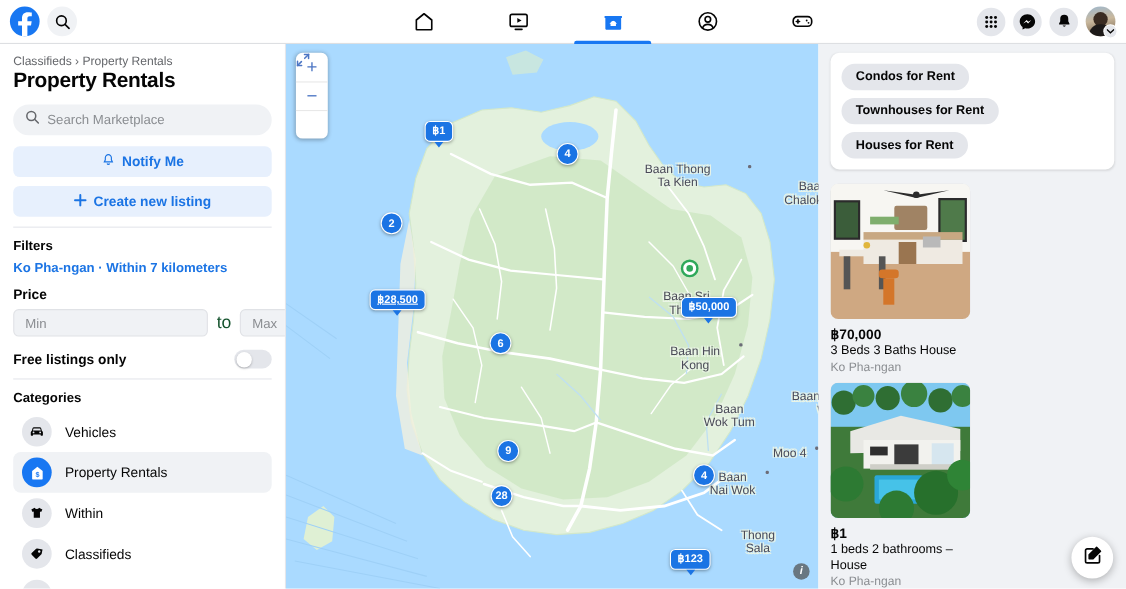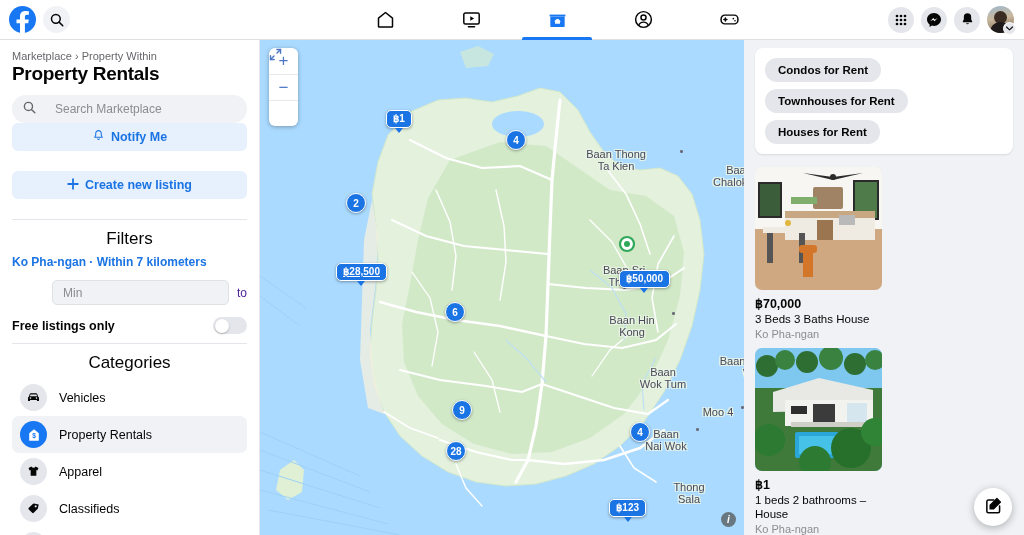--- a/index.html
+++ b/index.html
@@ -79,50 +79,50 @@
     width: 260px; height: 495px;
     background: #ffffff;
     border-right: 1px solid #e4e6eb;
     padding: 10px 12px 0 12px;
     overflow: hidden;
   }
   .breadcrumb { font-size: 11px; color: #65676b; margin-bottom: 1px; }
   .page-title { font-size: 19px; font-weight: bold; letter-spacing: -0.3px; margin-bottom: 10px; }
   .search-box {
     height: 28px; border-radius: 50px; background: #f0f2f5;
-    display: flex; align-items: center; gap: 19px; padding: 0 11px;
-    margin-bottom: 0; cursor: text;
+    display: flex; align-items: center; gap: 7px; padding: 0 11px;
+    margin-bottom: 10px; cursor: text;
   }
   .search-box input {
     border: none; outline: none; background: transparent;
     font-family: inherit; font-size: 12px; color: #050505; width: 100%;
   }
   .search-box input::placeholder { color: #8a8d91; }
   .blue-btn {
     height: 28px; border-radius: 6px; background: #e7f0fd;
     display: flex; align-items: center; justify-content: center; gap: 6px;
     color: #1b74e4; font-size: 12.5px; font-weight: bold;
-    margin-bottom: 20px; cursor: pointer; border: none; width: 100%;
+    margin-bottom: 8px; cursor: pointer; border: none; width: 100%;
     font-family: inherit;
   }
   .divider { height: 1px; background: #e4e6eb; margin: 9px 0 9px 0; }
-  .sec-title { font-size: 17px; font-weight: normal; margin-bottom: 6px; text-align: center; }
+  .sec-title { font-size: 12px; font-weight: bold; margin-bottom: 6px; }
   .filter-link {
     font-size: 12px; color: #1b74e4; font-weight: bold;
     margin-bottom: 11px; cursor: pointer; display: block;
   }
   .price-label { font-size: 12.5px; font-weight: bold; margin-bottom: 6px; }
   .price-row { display: flex; align-items: center; gap: 8px; margin-bottom: 12px; }
   .price-input {
     flex: 1; height: 25px; border-radius: 5px; background: #f0f2f5;
     border: 1px solid #e0e2e6; outline: none; padding: 0 10px;
-    font-family: inherit; font-size: 12px; color: #050505; margin-left: 40px;
+    font-family: inherit; font-size: 12px; color: #050505;
   }
   .price-input::placeholder { color: #8a8d91; }
-  .to-label { font-size: 12px; color: #4c1d95; }
+  .to-label { font-size: 16px; color: #14532d; }
   .toggle-row {
     display: flex; align-items: center; justify-content: space-between;
     margin-bottom: 4px;
   }
   .toggle-label { font-size: 12.5px; font-weight: bold; }
   .toggle {
     width: 34px; height: 17px; border-radius: 10px; background: #e4e6eb;
     position: relative; cursor: pointer; flex: none;
   }
   .toggle::after {
@@ -328,21 +328,21 @@
       <div class="avatar-chev">
         <svg width="7" height="5" viewBox="0 0 8 5">
             <path d="M.6.8 4 4 7.4.8" fill="none" stroke="#050505" stroke-width="1.3" stroke-linecap="round"></path>
           </svg>
       </div>
     </div>
   </div>
 </div>
 
 <div class="sidebar">
-  <div class="breadcrumb">Marketplace › Property Within</div>
+  <div class="breadcrumb">Classifieds › Property Rentals</div>
   <div class="page-title">Property Rentals</div>
 
   <div class="search-box">
     <span>
       <svg width="13" height="13" viewBox="0 0 16 16">
           <circle cx="6.7" cy="6.7" r="5" fill="none" stroke="#65676b" stroke-width="1.7"></circle>
           <line x1="10.4" y1="10.4" x2="14.6" y2="14.6" stroke="#65676b" stroke-width="1.7" stroke-linecap="round"></line>
         </svg>
     </span>
     <input type="text" value="" placeholder="Search Marketplace" style="">
@@ -366,20 +366,21 @@
         </svg>
     </span>
     <span>Create new listing</span>
   </button>
 
   <div class="divider"></div>
 
   <div class="sec-title">Filters</div>
   <a class="filter-link">Ko Pha-ngan · Within 7 kilometers</a>
 
+  <div class="price-label">Price</div>
   <div class="price-row">
     <input class="price-input" type="text" value="" placeholder="Min" style="">
     <span class="to-label">to</span>
     <input class="price-input" type="text" value="" placeholder="Max" style="">
   </div>
 
   <div class="toggle-row">
     <span class="toggle-label">Free listings only</span>
     <div class="toggle"></div>
   </div>
@@ -409,21 +410,21 @@
     </span>
     <span class="cat-label">Property Rentals</span>
   </div>
 
   <div class="cat-item">
     <span class="cat-icon">
       <svg width="15" height="15" viewBox="0 0 18 18" fill="#050505">
           <path d="M6.6 3 3 4.9l1.3 2.9 1.3-.6v6.9h6.8V7.2l1.3.6L15 4.9 11.4 3a2.6 2.6 0 0 1-4.8 0z"></path>
         </svg>
     </span>
-    <span class="cat-label">Apparel</span>
+    <span class="cat-label">Within</span>
   </div>
 
   <div class="cat-item">
     <span class="cat-icon">
       <svg width="15" height="15" viewBox="0 0 18 18" fill="#050505">
           <path d="M15.2 4.2 9.4 3.1a1.4 1.4 0 0 0-1.2.4L3.4 8.2a1.3 1.3 0 0 0 0 1.9l4 4a1.3 1.3 0 0 0 1.9 0l4.7-4.8a1.4 1.4 0 0 0 .4-1.2z"></path>
           <circle cx="11.6" cy="6.4" r="1.3" fill="#e4e6eb"></circle>
         </svg>
     </span>
     <span class="cat-label">Classifieds</span>

